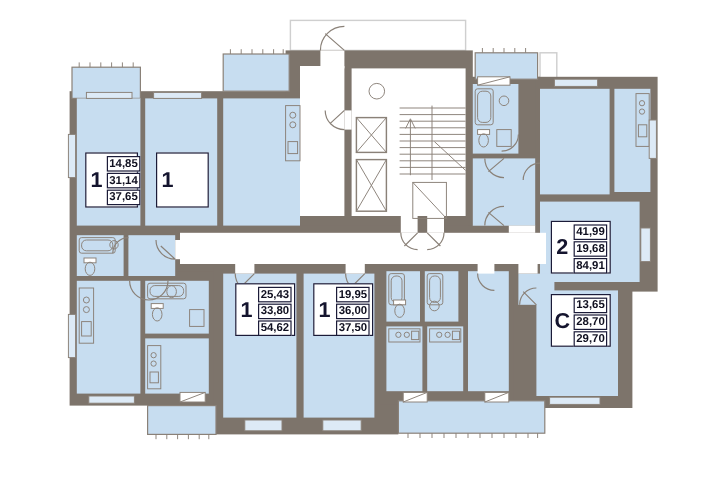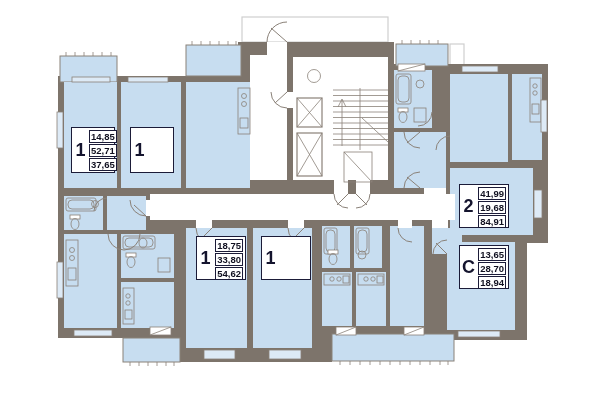--- a/index.html
+++ b/index.html
@@ -225,52 +225,57 @@
       <rect class="fix" x="398" y="64" width="27" height="7"></rect>
           <path class="thin" d="M398,71 L425,64"></path>
     </g>
   </g>
 </svg>
 
   <div class="apt-label" style="left:71px;top:127px;width:44px;height:46px">
     <div class="apt-type">1</div>
     <div class="apt-areas">
       <div class="apt-area">14,85</div>
-      <div class="apt-area">52,71</div>
+      <div class="apt-area">31,14</div>
       <div class="apt-area">37,65</div>
     </div>
   </div>
 
   <div class="apt-label" style="left:130px;top:127px;width:44px;height:46px">
     <div class="apt-type">1</div>
   </div>
 
   <div class="apt-label" style="left:196px;top:236px;width:50px;height:44px">
     <div class="apt-type">1</div>
     <div class="apt-areas">
-      <div class="apt-area">18,75</div>
+      <div class="apt-area">25,43</div>
       <div class="apt-area">33,80</div>
       <div class="apt-area">54,62</div>
     </div>
   </div>
 
   <div class="apt-label" style="left:261px;top:236px;width:50px;height:44px">
     <div class="apt-type">1</div>
+    <div class="apt-areas">
+      <div class="apt-area">19,95</div>
+      <div class="apt-area">36,00</div>
+      <div class="apt-area">37,50</div>
+    </div>
   </div>
 
   <div class="apt-label" style="left:459px;top:184px;width:50px;height:44px">
     <div class="apt-type">2</div>
     <div class="apt-areas">
       <div class="apt-area">41,99</div>
       <div class="apt-area">19,68</div>
       <div class="apt-area">84,91</div>
     </div>
   </div>
 
   <div class="apt-label" style="left:459px;top:245px;width:50px;height:44px">
     <div class="apt-type">C</div>
     <div class="apt-areas">
       <div class="apt-area">13,65</div>
       <div class="apt-area">28,70</div>
-      <div class="apt-area">18,94</div>
+      <div class="apt-area">29,70</div>
     </div>
   </div>
 </div>
 
 </body></html>

